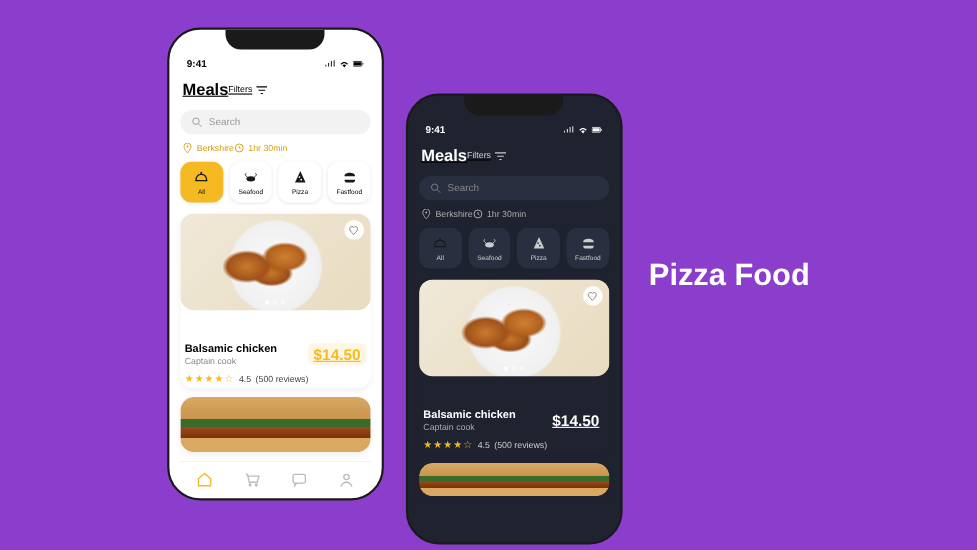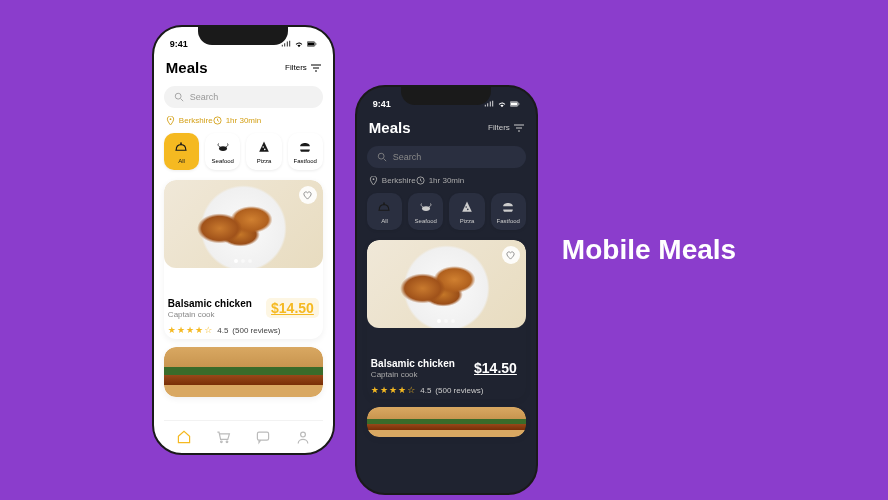--- a/index.html
+++ b/index.html
@@ -15,26 +15,26 @@
   overflow: hidden;
 }
 
 .phones-wrapper {
   display: flex;
   gap: 20px;
   align-items: flex-start;
 }
 
 .phone {
-  width: 183px;
+  width: 197px;
   border-radius: 30px;
   border: 2px solid #1a1a1a;
   overflow: hidden;
   position: relative;
-  padding: 10px 10px 0 10px;
+  padding: 24px 10px 0 10px;
   display: flex;
   flex-direction: column;
 }
 
 .phone.light { background: #ffffff; height: 430px; margin-top: 20px; }
 .phone.dark { background: #1f2330; height: 410px; margin-top: 80px; }
 
 .notch {
   position: absolute;
   top: 0;
@@ -55,24 +55,25 @@
   font-weight: 600;
   padding: 2px 6px 6px;
 }
 .phone.dark .status-bar { color: #fff; }
 
 .status-icons { display: flex; gap: 3px; align-items: center; }
 .status-icons svg { width: 10px; height: 8px; }
 
 .header {
   display: flex;
-  justify-content: space-between;
+  justify-content: flex-start;
   align-items: center;
   padding: 4px 2px;
   margin-bottom: 6px;
+  text-decoration: underline;
 }
 .header-title { font-size: 15px; font-weight: 800; }
 .phone.dark .header-title { color: #fff; }
 .filters { font-size: 8px; display: flex; align-items: center; gap: 4px; }
 .phone.dark .filters { color: #ccc; }
 
 .search-bar {
   background: #f2f2f2;
   border-radius: 14px;
   padding: 6px 10px;
@@ -480,14 +481,14 @@
     </div>
 
     <div class="meal-card">
       <div class="meal-img burger" style="height:30px"></div>
     </div>
   </div>
 
 </div>
 
 <div class="hero-text">
-  <div>Mobile Meals</div>
+  <div>Pizza Food</div>
 </div>
 
 </body></html>

